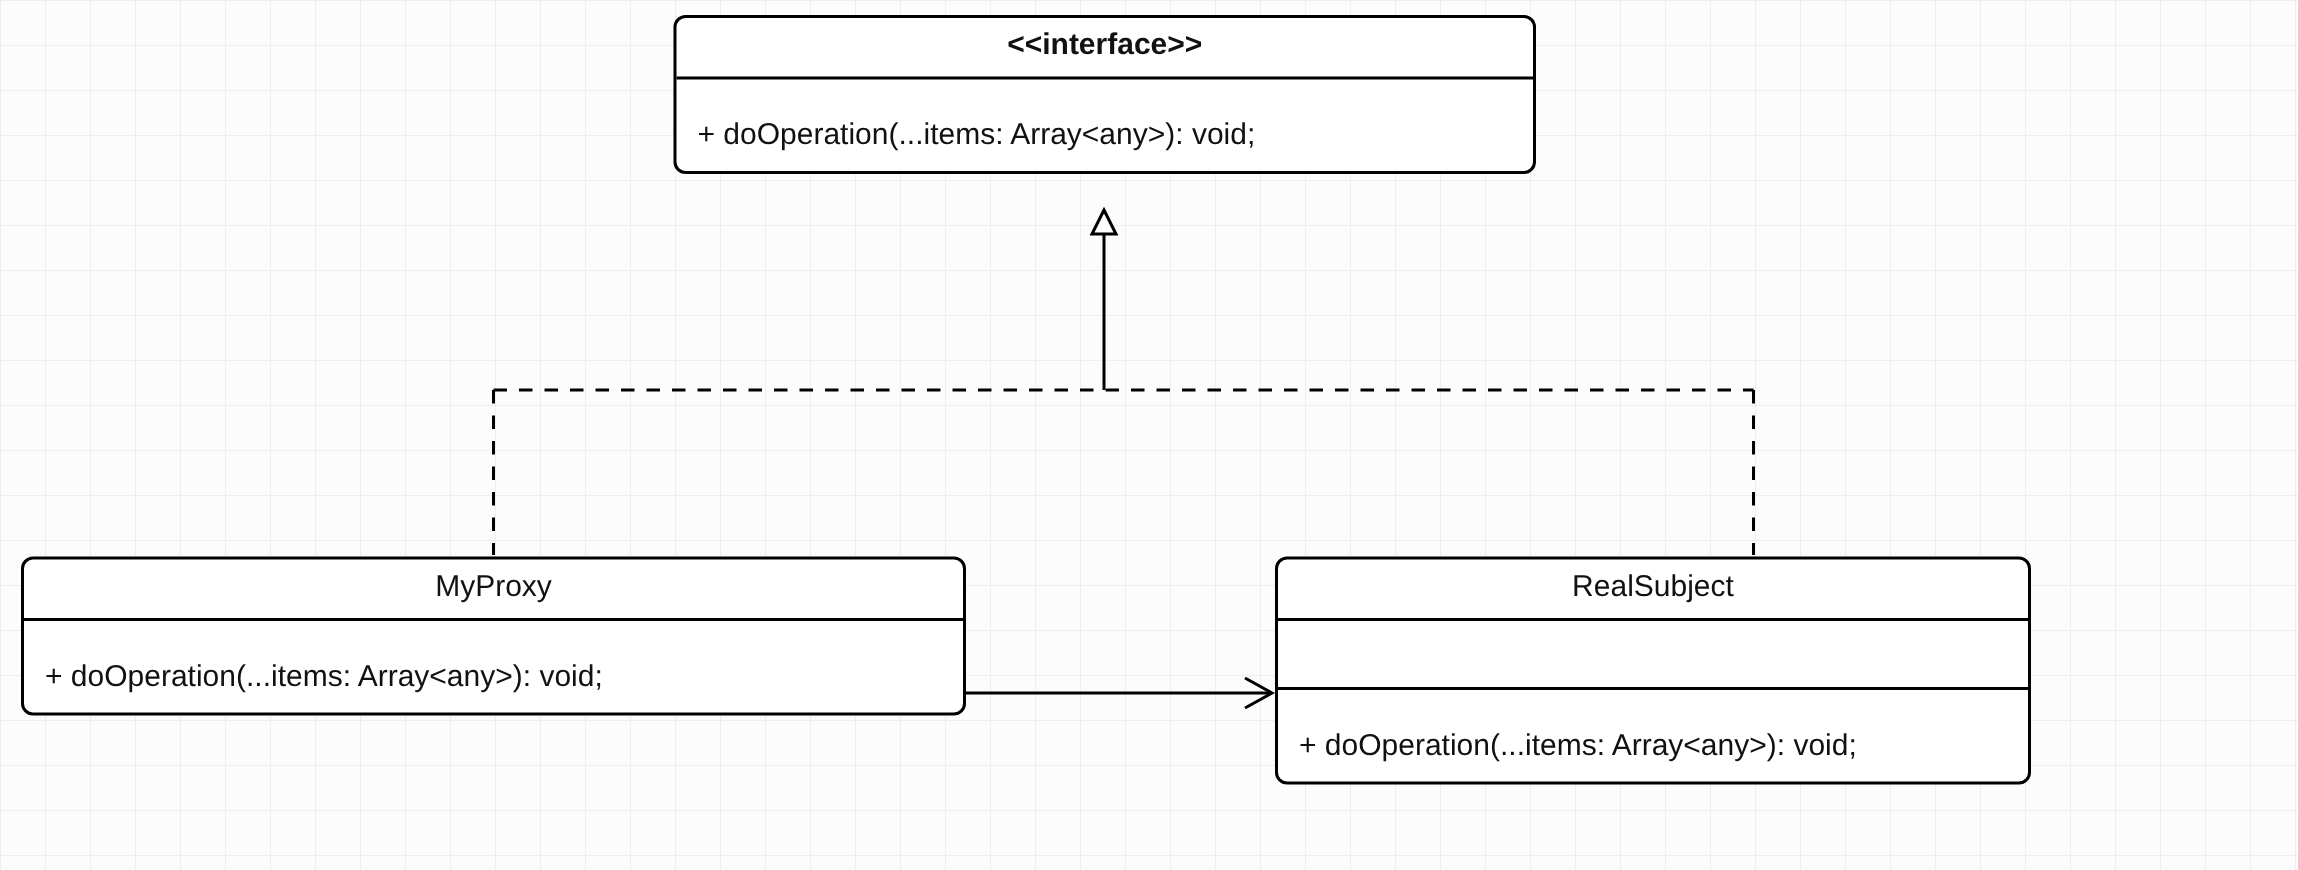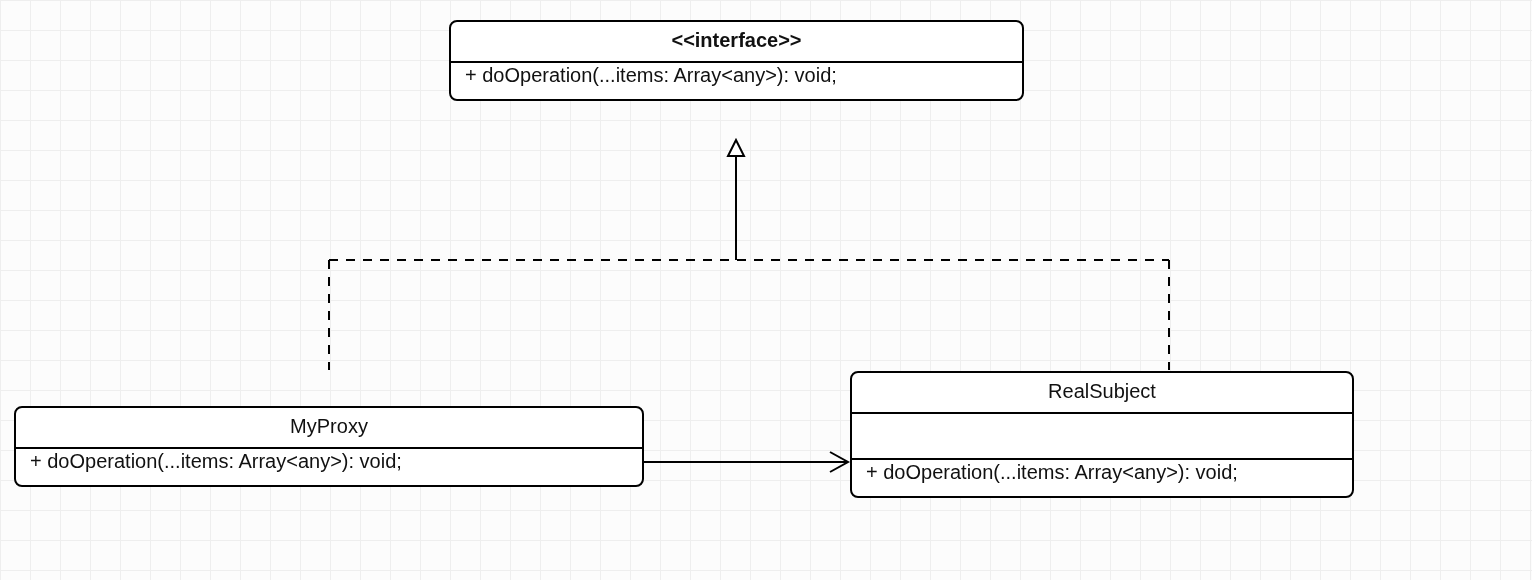--- a/index.html
+++ b/index.html
@@ -24,21 +24,21 @@
     text-align:center;
     padding:6px 12px 8px;
     font-weight:500;
     line-height:1.25;
     border-bottom:2px solid #000;
   }
   .uml-stereotype{
     font-weight:600;
   }
   .uml-compartment{
-    padding:1px 14px 12px;
+    padding:26px 14px 12px;
     border-bottom:2px solid #000;
     min-height:24px;
     box-sizing:border-box;
   }
   .uml-compartment:last-child{border-bottom:none;}
   svg.connectors{
     position:absolute;
     left:0;top:0;
     width:1532px;height:580px;
     pointer-events:none;
@@ -60,28 +60,28 @@
   <line x1="736" y1="260" x2="736" y2="140" stroke="#000" stroke-width="2" marker-end="url(#hollow-tri)"></line>
 
   <line x1="329" y1="260" x2="1169" y2="260" stroke="#000" stroke-width="2" stroke-dasharray="9 8"></line>
 
   <line x1="329" y1="260" x2="329" y2="370" stroke="#000" stroke-width="2" stroke-dasharray="9 8"></line>
   <line x1="1169" y1="260" x2="1169" y2="370" stroke="#000" stroke-width="2" stroke-dasharray="9 8"></line>
 
   <line x1="644" y1="462" x2="848" y2="462" stroke="#000" stroke-width="2" marker-end="url(#open-arrow)"></line>
 </svg>
 
-<div class="uml-box" style="left:449px; top:20px; width:575px;">
+<div class="uml-box" style="left:449px; top:10px; width:575px;">
   <div class="uml-title">
     <div class="uml-stereotype">&lt;&lt;interface&gt;&gt;</div>
   </div>
   <div class="uml-compartment">+ doOperation(...items: Array&lt;any&gt;): void;</div>
 </div>
 
-<div class="uml-box" style="left:14px; top:371px; width:630px;margin-top:35px;">
+<div class="uml-box" style="left:14px; top:371px; width:630px;">
   <div class="uml-title">
     <div>MyProxy</div>
   </div>
   <div class="uml-compartment">+ doOperation(...items: Array&lt;any&gt;): void;</div>
 </div>
 
 <div class="uml-box" style="left:850px; top:371px; width:504px;">
   <div class="uml-title">
     <div>RealSubject</div>
   </div>

